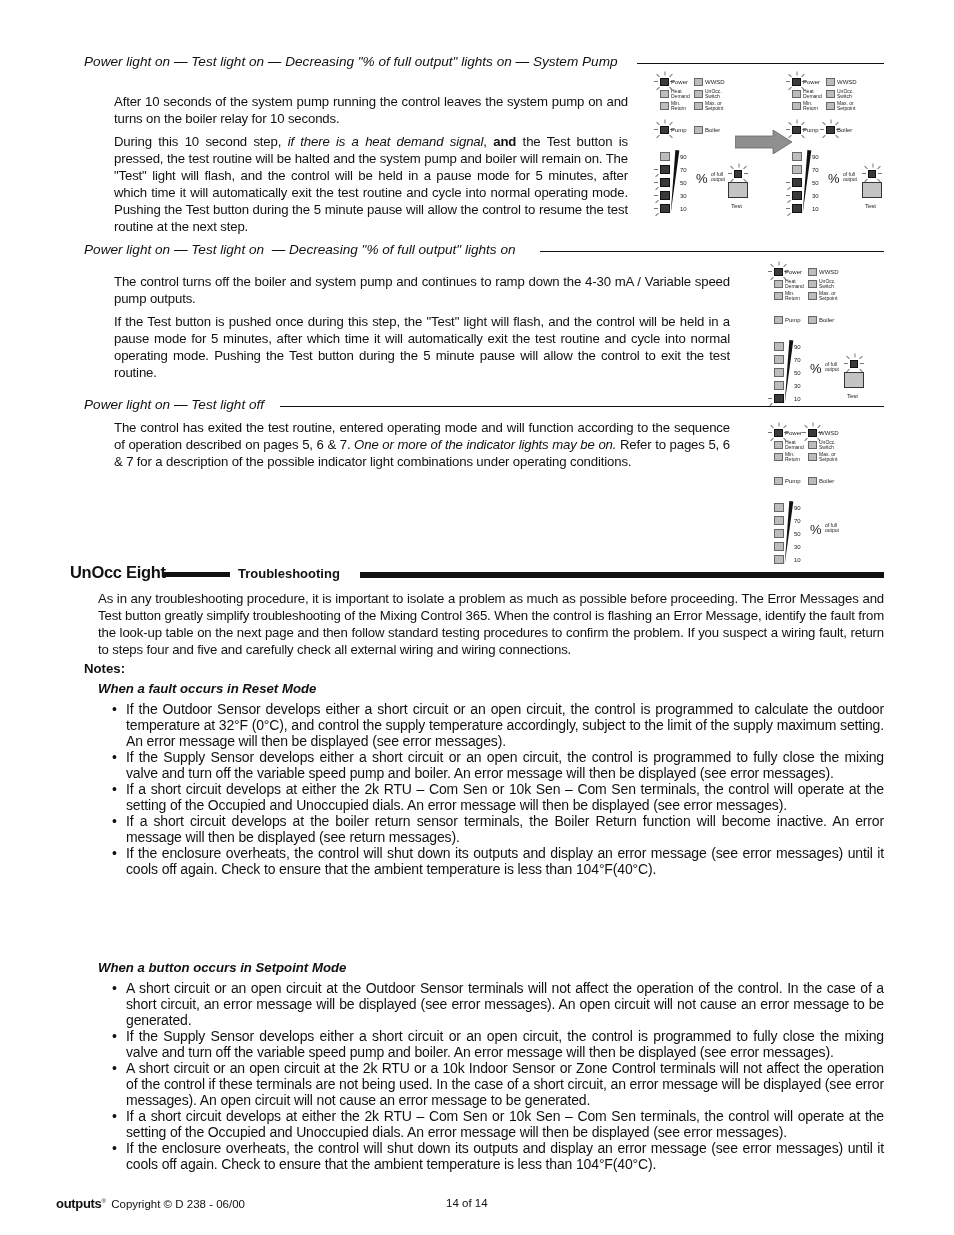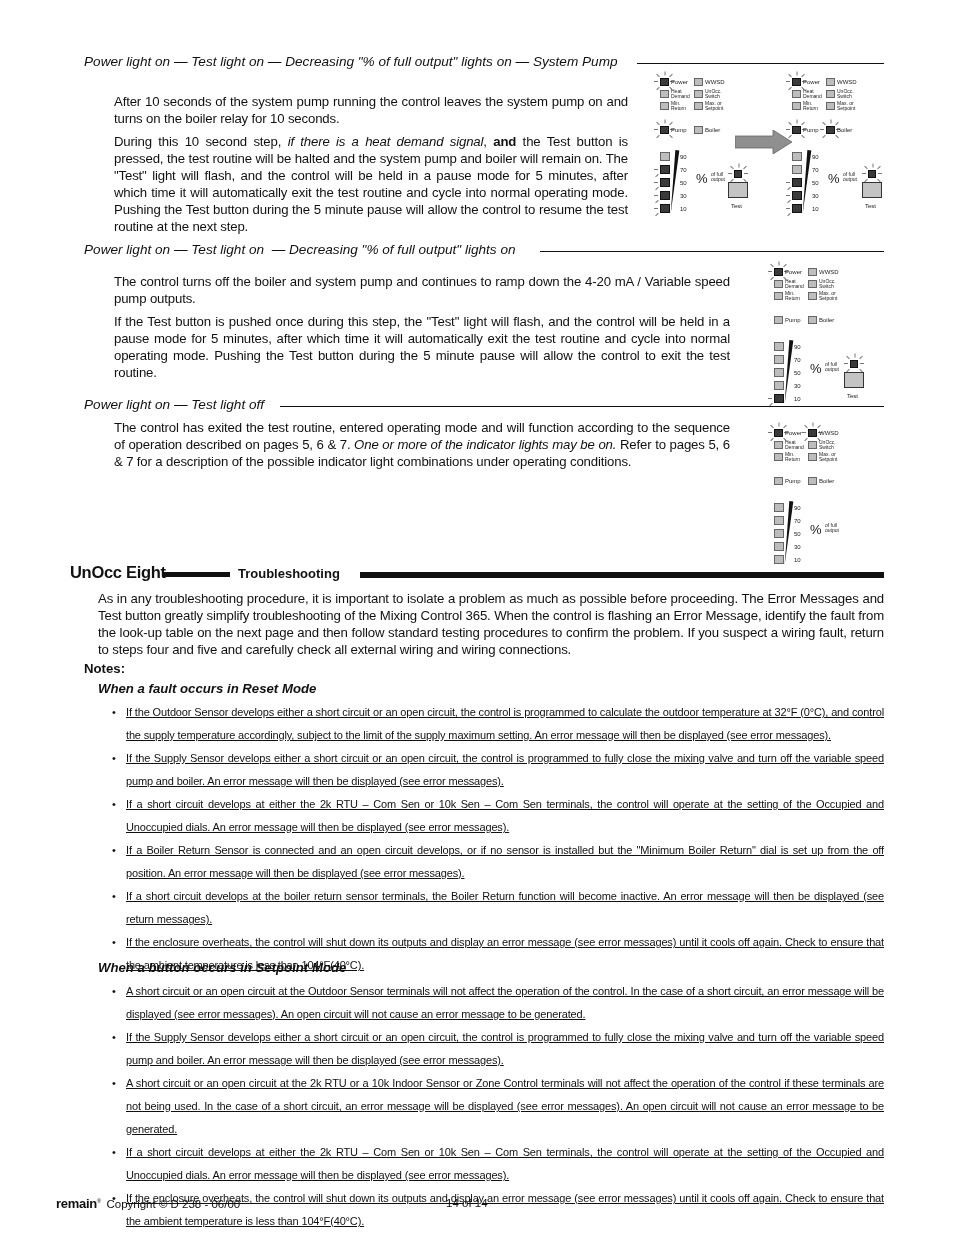--- a/index.html
+++ b/index.html
@@ -3,21 +3,21 @@
 <meta charset="utf-8">
 <style>
   html,body{margin:0;padding:0;background:#fff;}
   body{width:954px;height:1235px;position:relative;overflow:hidden;font-family:"Liberation Sans",sans-serif;color:#111;}
   .abs{position:absolute;}
   .hdr{font-style:italic;font-size:13.6px;line-height:17px;}
   .hline{position:absolute;height:1px;background:#111;}
   .para{font-size:13.2px;line-height:17px;text-align:justify;}
   .para p{margin:0 0 6px 16px;}
   .narrow{letter-spacing:-0.15px;}
-  .bul{font-size:11px;line-height:23px;text-align:justify;text-decoration:underline;}
+  .bul{font-size:14px;line-height:16px;text-align:justify;}
   .bul ul{margin:0;padding:0;list-style:none;}
   .bul li{position:relative;padding-left:26px;margin:0;}
   .bul li::before{content:"•";position:absolute;left:12px;top:0;}
   .subhead{font-style:italic;font-weight:bold;font-size:13.2px;}
   
   .panel{position:absolute;width:120px;height:145px;font-size:5.5px;color:#333;}
   .led{position:absolute;width:9px;height:8px;border:1px solid #666;background:#bdbdbd;box-sizing:border-box;}
   .led.on{background:#3a3a3a;border-color:#111;}
   .led.test-btn{width:20px;height:16px;background:#c4c4c4;border:1px solid #333;}
   .lbl{position:absolute;font-size:6px;line-height:6px;color:#222;white-space:nowrap;}
@@ -35,21 +35,21 @@
 
 <div class="abs para narrow" style="left:98px;top:93px;width:530px;">
   <p>After 10 seconds of the system pump running the control leaves the system pump on and turns on the boiler relay for 10 seconds.</p>
   <p><span>During this 10 second step, </span><i>if there is a heat demand signal</i><span>, </span><b>and</b><span> the Test button is pressed, the test routine will be halted and the system pump and boiler will remain on. The "Test" light will flash, and the control will be held in a pause mode for 5 minutes, after which time it will automatically exit the test routine and cycle into normal operating mode. Pushing the Test button during the 5 minute pause will allow the control to resume the test routine at the next step.</span></p>
 </div>
 
 <div class="abs hdr" style="left:84px;top:241px;white-space:pre;">Power light on — Test light on  — Decreasing "% of full output" lights on</div>
 <div class="hline" style="left:540px;top:251px;width:344px;"></div>
 
 <div class="abs para narrow" style="left:98px;top:273px;width:632px;">
-  <p>The control turns off the boiler and system pump and continues to ramp down the 4-20 mA / Variable speed pump outputs.</p>
+  <p>The control turns off the boiler and system pump and continues to ramp down the 4-30 mA / Variable speed pump outputs.</p>
   <p>If the Test button is pushed once during this step, the "Test" light will flash, and the control will be held in a pause mode for 5 minutes, after which time it will automatically exit the test routine and cycle into normal operating mode.  Pushing the Test button during the 5 minute pause will allow the control to exit the test routine.</p>
 </div>
 
 <div class="abs hdr" style="left:84px;top:396px;">Power light on — Test light off</div>
 <div class="hline" style="left:280px;top:406px;width:604px;"></div>
 
 <div class="abs para narrow" style="left:98px;top:419px;width:632px;">
   <p><span>The control has exited the test routine, entered operating mode and will function according to the sequence of operation described on pages 5, 6 &amp; 7.  </span><i>One or more of the indicator lights may be on.</i><span>  Refer to pages 5, 6 &amp; 7 for a description of the possible indicator light combinations under operating conditions.</span></p>
 </div>
 
@@ -313,34 +313,33 @@
 <div class="abs para narrow" style="left:98px;top:590px;width:786px;">As in any troubleshooting procedure, it is important to isolate a problem as much as possible before proceeding.  The Error Messages and Test button greatly simplify troubleshooting of the Mixing Control 365.  When the control is flashing an Error Message, identify the fault from the look-up table on the next page and then follow standard testing procedures to confirm the problem.  If you suspect a wiring fault, return to steps four and five and carefully check all external wiring and wiring connections.</div>
 
 <div class="abs" style="left:84px;top:661px;font-size:13.2px;font-weight:bold;">Notes:</div>
 
 <div class="abs subhead" style="left:98px;top:681px;">When a fault occurs in Reset Mode</div>
 <div class="abs bul narrow" style="left:100px;top:701px;width:784px;">
   <ul id="reset-list">
       <li>If the Outdoor Sensor develops either a short circuit or an open circuit, the control is programmed to calculate the outdoor temperature at 32°F (0°C), and control the supply temperature accordingly, subject to the limit of the supply maximum setting. An error message will then be displayed (see error messages).</li>
       <li>If the Supply Sensor develops either a short circuit or an open circuit, the control is programmed to fully close the mixing valve and turn off the variable speed pump and boiler. An error message will then be displayed (see error messages).</li>
       <li>If a short circuit develops at either the 2k RTU – Com Sen or 10k Sen – Com Sen terminals, the control will operate at the setting of the Occupied and Unoccupied dials. An error message will then be displayed (see error messages).</li>
-      <li>If a Boiler Return Sensor is connected and an open circuit develops, or if no sensor is installed but the "Minimum Boiler Return" dial is set up from the off position. An error message will then be displayed (see error messages).</li>
       <li>If a short circuit develops at the boiler return sensor terminals, the Boiler Return function will become inactive. An error message will then be displayed (see return messages).</li>
       <li>If the enclosure overheats, the control will shut down its outputs and display an error message (see error messages) until it cools off again. Check to ensure that the ambient temperature is less than 104°F(40°C).</li>
     </ul>
 </div>
 
 <div class="abs subhead" style="left:98px;top:960px;">When a button occurs in Setpoint Mode</div>
 <div class="abs bul narrow" style="left:100px;top:980px;width:784px;">
   <ul id="setpoint-list">
       <li>A short circuit or an open circuit at the Outdoor Sensor terminals will not affect the operation of the control. In the case of a short circuit, an error message will be displayed (see error messages). An open circuit will not cause an error message to be generated.</li>
       <li>If the Supply Sensor develops either a short circuit or an open circuit, the control is programmed to fully close the mixing valve and turn off the variable speed pump and boiler. An error message will then be displayed (see error messages).</li>
       <li>A short circuit or an open circuit at the 2k RTU or a 10k Indoor Sensor or Zone Control terminals will not affect the operation of the control if these terminals are not being used. In the case of a short circuit, an error message will be displayed (see error messages). An open circuit will not cause an error message to be generated.</li>
       <li>If a short circuit develops at either the 2k RTU – Com Sen or 10k Sen – Com Sen terminals, the control will operate at the setting of the Occupied and Unoccupied dials. An error message will then be displayed (see error messages).</li>
       <li>If the enclosure overheats, the control will shut down its outputs and display an error message (see error messages) until it cools off again. Check to ensure that the ambient temperature is less than 104°F(40°C).</li>
     </ul>
 </div>
 
 <div class="abs" style="left:56px;top:1196px;font-size:11.5px;">
-  <span style="font-weight:bold;font-size:13px;letter-spacing:-0.3px;">remain</span><sup style="font-size:6px;">®</sup>
+  <span style="font-weight:bold;font-size:13px;letter-spacing:-0.3px;">outputs</span><sup style="font-size:6px;">®</sup>
   <span style="margin-left:2px;">Copyright © D 238 - 06/00</span>
 </div>
 <div class="abs" style="left:446px;top:1197px;font-size:11.5px;">14 of 14</div>
 
 </body></html>

